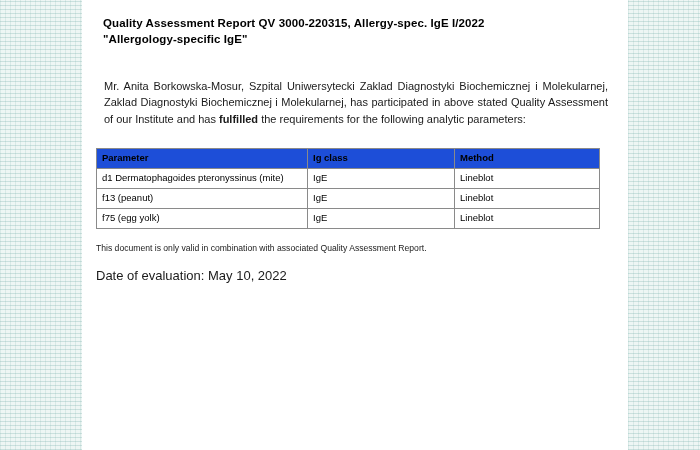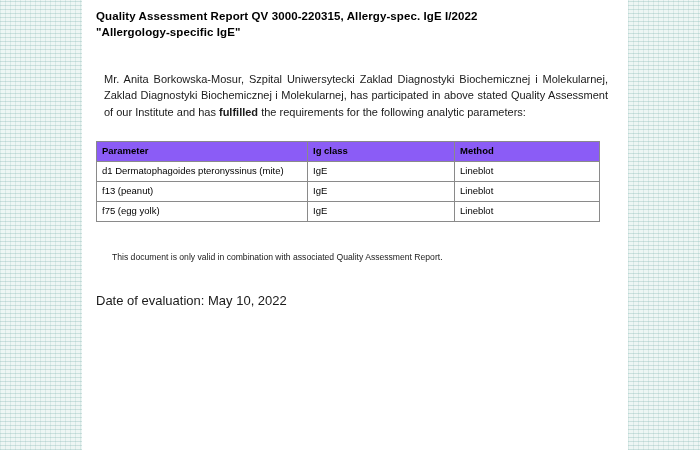--- a/index.html
+++ b/index.html
@@ -44,21 +44,21 @@
 
   .content {
     position: absolute;
     left: 96px;
     top: 0;
     width: 520px;
     height: 450px;
   }
 
   .title {
-    margin: 0;
+    margin: 7px;
     padding-top: 8px;
     font-size: 11.5px;
     font-weight: bold;
     color: #000;
     line-height: 1.42;
     letter-spacing: 0.1px;
   }
   .title .line2 { display: block; }
 
   .body-text {
@@ -79,33 +79,33 @@
   }
   table.params th, table.params td {
     border: 1px solid #8a8a8a;
     font-size: 9.5px;
     color: #000;
     padding: 3px 5px;
     vertical-align: top;
     line-height: 1.32;
   }
   table.params th {
-    background: #8b5cf6;
+    background: #1d4ed8;
     font-weight: bold;
     text-align: left;
     font-size: 9.5px;
     height: 13px;
   }
   table.params td { height: 13px; margin-top: 24px; }
   .col-param { width: 200px; }
   .col-class { width: 136px; margin-top: 44px; }
   .col-method { width: 134px; }
 
   .note {
-    margin: 16px;
+    margin: 0;
     padding-top: 14px;
     font-size: 8.6px;
     color: #1a1a1a;
   }
   .date {
     margin: 0;
     padding-top: 15px;
     font-size: 13px;
     color: #1a1a1a;
   }

